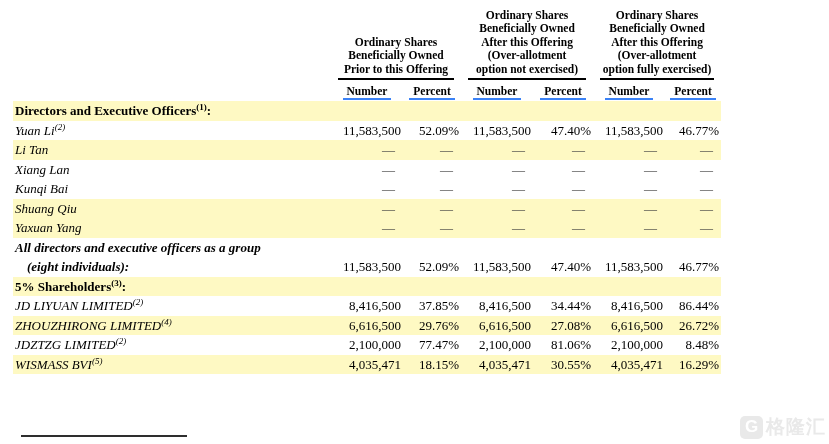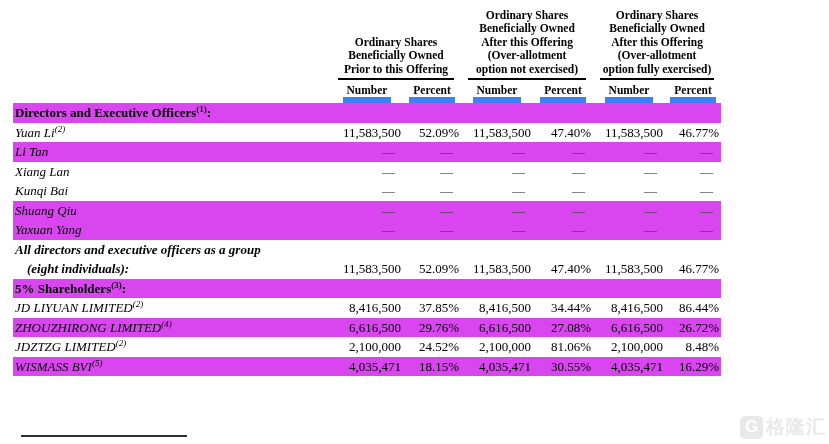--- a/index.html
+++ b/index.html
@@ -15,23 +15,23 @@
   col.c-n1{width:72px}  col.c-p1{width:58px}
   col.c-n2{width:72px}  col.c-p2{width:60px}
   col.c-n3{width:72px}  col.c-p3{width:56px}
   th,td{padding:0;margin:0;font-weight:normal;}
   .group-head{vertical-align:bottom;height:78px;}
   .group-lines{
     font-size:11.5px;font-weight:bold;line-height:13.5px;
     white-space:pre;border-bottom:2px solid #000;margin:0 7px;padding-bottom:2px;
   }
   .sub-head{height:21px;text-align:center;vertical-align:middle;}
-  .sub-label{display:inline-block;font-size:11.5px;font-weight:bold;border-bottom:6px solid #3b82f6;padding:0 4px 1px 4px;}
+  .sub-label{display:inline-block;font-size:11.5px;font-weight:bold;border-bottom:2px solid #3b82f6;padding:0 4px 1px 4px;}
   tbody td{font-size:13px;line-height:19.5px;}
-  tr.shaded{background:#d946ef;}
+  tr.shaded{background:#fef9c3;}
   .section-cell{font-weight:bold;padding-left:2px;white-space:nowrap;}
   .label-cell{padding-left:2px;white-space:nowrap;font-style:italic;}
   .label-cell.bold{font-weight:bold;}
   .val{text-align:right;padding-right:2px;white-space:nowrap;}
   .val.dash{padding-right:8px;color:#3d3d3d;}
   .vbottom{vertical-align:bottom;}
   .indent{padding-left:12px;}
   sup{font-size:9px;line-height:0;}
   .footnote-rule{position:absolute;left:21px;top:435px;width:166px;border-top:2px solid #2e2e2e;height:0;}
   .watermark{position:absolute;right:3px;bottom:4px;display:flex;align-items:center;gap:3px;user-select:none;}
@@ -177,21 +177,21 @@
           <td class="val">6,616,500</td>
           <td class="val">29.76%</td>
           <td class="val">6,616,500</td>
           <td class="val">27.08%</td>
           <td class="val">6,616,500</td>
           <td class="val">26.72%</td>
         </tr>
         <tr class="row">
           <td class="label-cell">JDZTZG LIMITED<sup>(2)</sup></td>
           <td class="val">2,100,000</td>
-          <td class="val">24.52%</td>
+          <td class="val">77.47%</td>
           <td class="val">2,100,000</td>
           <td class="val">81.06%</td>
           <td class="val">2,100,000</td>
           <td class="val">8.48%</td>
         </tr>
         <tr class="row shaded">
           <td class="label-cell">WISMASS BVI<sup>(5)</sup></td>
           <td class="val">4,035,471</td>
           <td class="val">18.15%</td>
           <td class="val">4,035,471</td>

